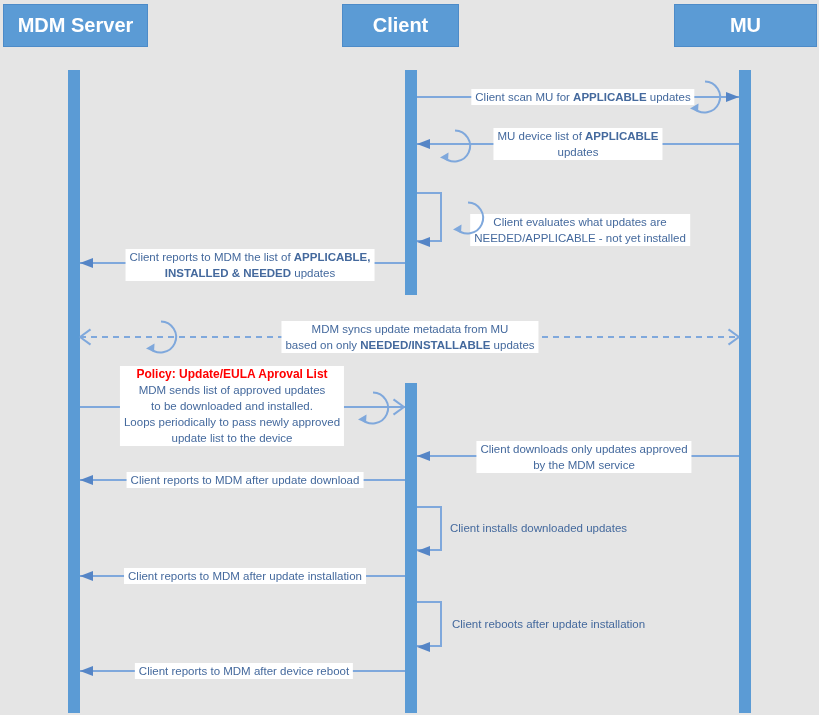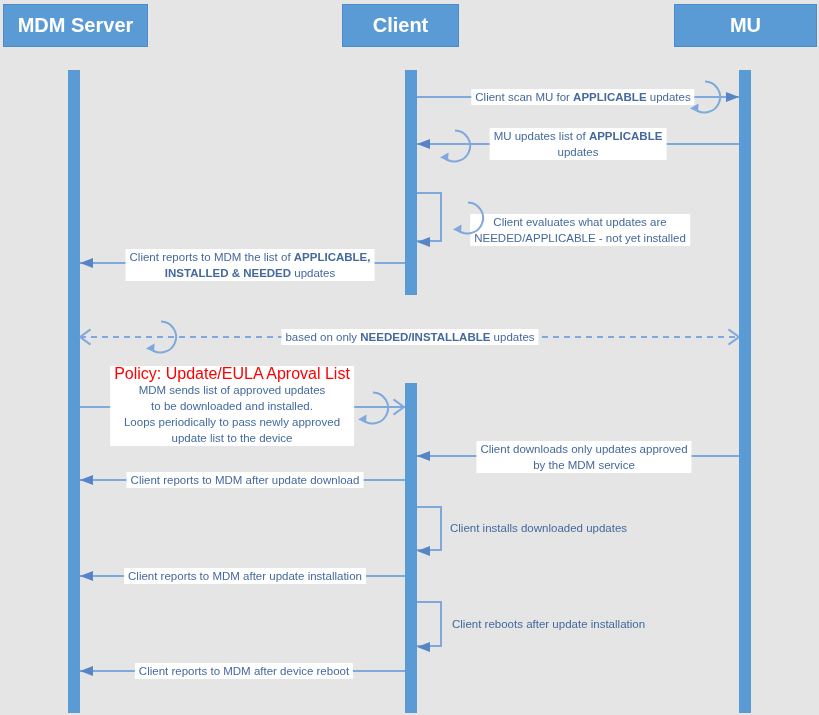--- a/index.html
+++ b/index.html
@@ -38,21 +38,21 @@
   .chevR::before{right:0;top:6px;transform-origin:100% 50%;transform:rotate(36deg);}
   .chevR::after{right:0;top:6px;transform-origin:100% 50%;transform:rotate(-36deg);}
   .loop{position:absolute;}
   .msg{
     position:absolute;transform:translate(-50%,-50%);
     text-align:center;background:#fff;padding:0 4px;
     font-size:11.5px;line-height:16px;color:var(--text);white-space:nowrap;
   }
   .msg.nocenter{transform:none;background:transparent;padding:0;}
   .msg b{font-weight:bold;}
-  .policy{color:var(--red);font-size:16px;font-weight:normal;}
+  .policy{color:var(--red);font-size:12px;font-weight:bold;}
 </style>
 </head>
 <body>
 
 <div class="canvas">
 
   <div class="actor" style="left:3px;top:4px;width:145px;">MDM Server</div>
   <div class="actor" style="left:342px;top:4px;width:117px;">Client</div>
   <div class="actor" style="left:674px;top:4px;width:143px;">MU</div>
 
@@ -69,21 +69,21 @@
     <svg class="loop" style="left:685px;top:77px;" width="40" height="40" viewBox="0 0 40 40">
       <path d="M20 4.5 A15.5 15.5 0 1 1 8.2 30.5" fill="none" stroke="#7FA8DC" stroke-width="2"></path>
       <path d="M13.5 26.5 L5 31.5 L13 35 Z" fill="#7FA8DC"></path>
     </svg>
     <div class="triR" style="left:726px;top:92px;"></div>
   </div>
 
   <div>
     <div class="hline" style="left:417px;top:143px;width:322px;"></div>
     <div class="msg" style="left:578px;top:144px;">
-      <div><span>MU updates list of </span><b>APPLICABLE</b></div>
+      <div><span>MU device list of </span><b>APPLICABLE</b></div>
       <div><span>updates</span></div>
     </div>
     <svg class="loop" style="left:435px;top:126px;" width="40" height="40" viewBox="0 0 40 40">
       <path d="M20 4.5 A15.5 15.5 0 1 1 8.2 30.5" fill="none" stroke="#7FA8DC" stroke-width="2"></path>
       <path d="M13.5 26.5 L5 31.5 L13 35 Z" fill="#7FA8DC"></path>
     </svg>
     <div class="triL" style="left:417px;top:139px;"></div>
   </div>
 
   <div>
@@ -104,20 +104,21 @@
     <div class="msg" style="left:250px;top:265px;">
       <div><span>Client reports to MDM the list of </span><b>APPLICABLE,</b></div>
       <div><b>INSTALLED &amp; NEEDED</b><span> updates</span></div>
     </div>
     <div class="triL" style="left:80px;top:258px;"></div>
   </div>
 
   <div>
     <div class="dline" style="left:80px;top:336px;width:659px;"></div>
     <div class="msg" style="left:410px;top:337px;">
+      <div><span>MDM syncs update metadata from MU</span></div>
       <div><span>based on only </span><b>NEEDED/INSTALLABLE</b><span> updates</span></div>
     </div>
     <svg class="loop" style="left:141px;top:317px;" width="40" height="40" viewBox="0 0 40 40">
       <path d="M20 4.5 A15.5 15.5 0 1 1 8.2 30.5" fill="none" stroke="#7FA8DC" stroke-width="2"></path>
       <path d="M13.5 26.5 L5 31.5 L13 35 Z" fill="#7FA8DC"></path>
     </svg>
     <div class="chev chevL" style="left:80px;top:330px;"></div>
     <div class="chev chevR" style="left:725px;top:330px;"></div>
   </div>
 

